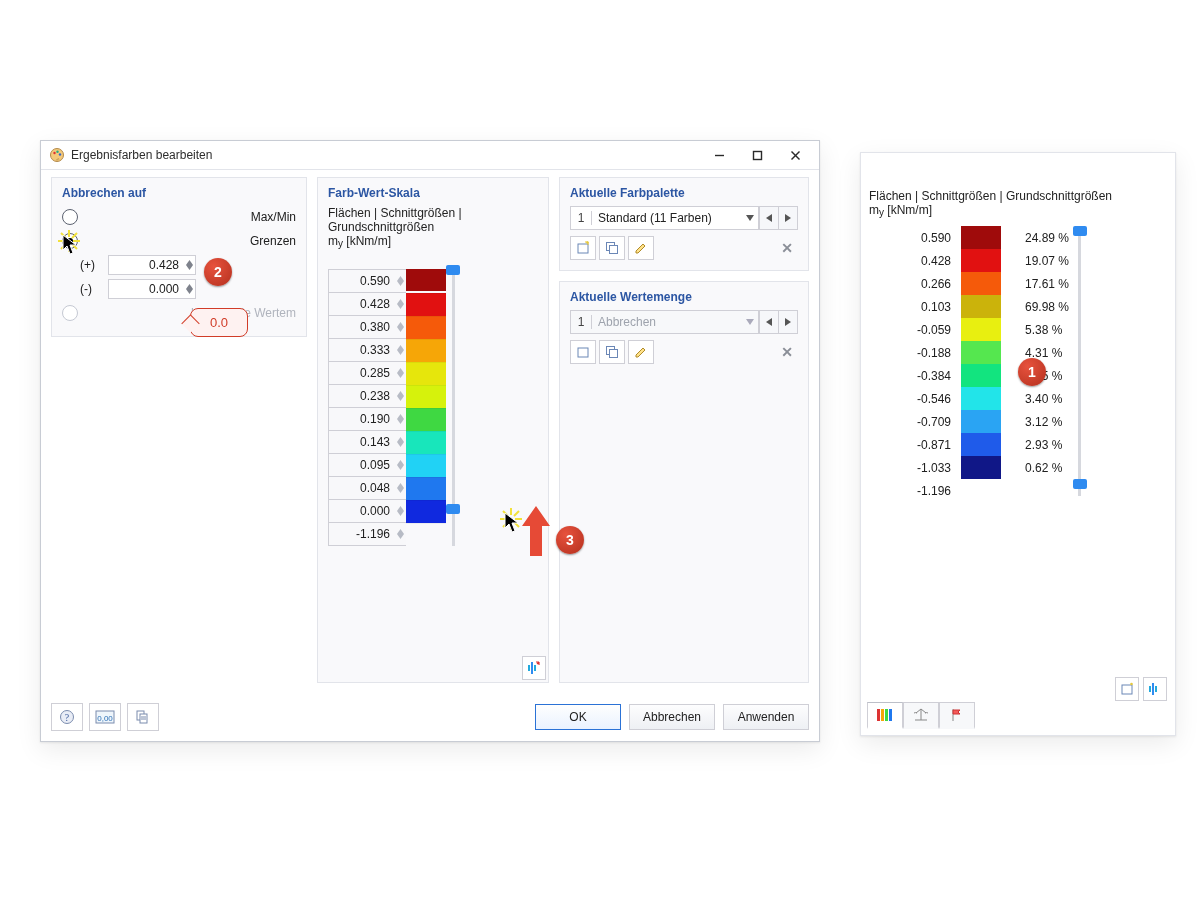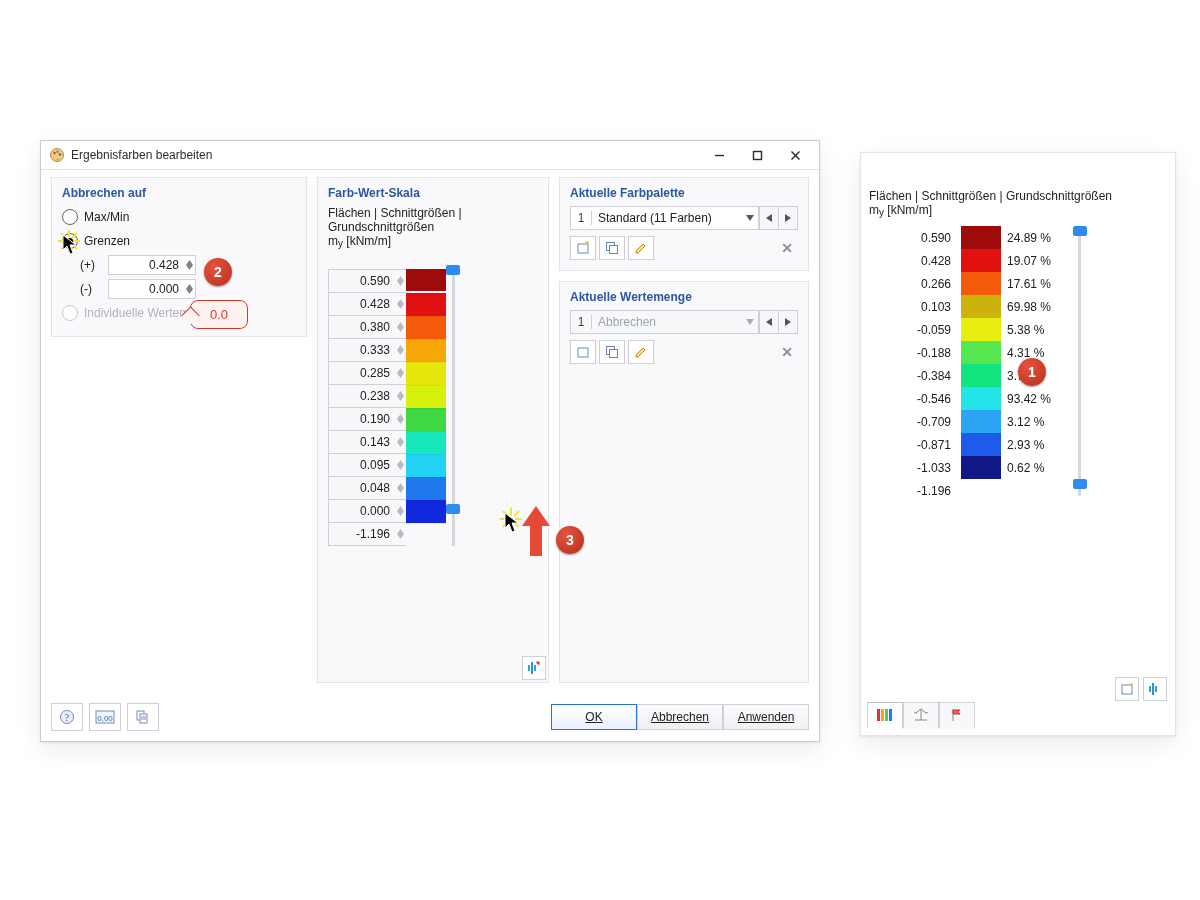--- a/index.html
+++ b/index.html
@@ -50,21 +50,21 @@
   .col{display:flex;flex-direction:column;}
 
   .group{
     border:1px solid var(--border-light);background:var(--surface-2);
     padding:8px 10px 10px;margin-bottom:10px;
   }
   .group > .hd{color:var(--heading-blue);font-weight:600;margin-bottom:6px;}
   .group.fill{flex:1;}
 
   
-  .radio-row{display:flex;align-items:center;height:22px;margin:2px 0;font-size:12px;}
+  .radio-row{display:flex;align-items:center;height:22px;margin:2px 0;font-size:12px;justify-content:space-between;}
   .radio{width:14px;height:14px;border-radius:50%;border:1.5px solid #5c6270;margin-right:6px;display:inline-flex;align-items:center;justify-content:center;background:#fff;}
   .radio .dot{width:6px;height:6px;border-radius:50%;background:#000;display:none;}
   .radio.sel .dot{display:block;background:#000;}
   .radio.off{border-color:#c5c9d3;}
   .radio-row.muted{color:#b0b4bd;}
 
   
   .pmrow{display:flex;align-items:center;height:22px;margin:2px 0 2px 18px;}
   .pmrow .lbl{width:28px;}
   .numfield{
@@ -116,41 +116,41 @@
   .palette-row.disabled{color:#9ea3ad;background:#f7f8fa;}
   .palette-row.disabled .name{color:#9ea3ad;}
 
   
   .footer{
     position:absolute;left:10px;right:10px;bottom:8px;height:32px;display:flex;align-items:center;
   }
   .left-icons{display:flex;gap:6px;}
   .left-icons .btn{width:30px;height:26px;border:1px solid var(--field-border);background:#fff;display:flex;align-items:center;justify-content:center;}
   .footer .spc{flex:1;}
-  .footer .push{display:flex;text-decoration:underline;}
+  .footer .push{display:flex;gap:8px;}
   .footer button.std{
     height:26px;min-width:86px;padding:0 10px;border:1px solid var(--field-border);background:linear-gradient(#fdfdfe,#eef0f4);
     font:inherit;color:#222;
   }
   .footer button.primary{border:1.5px solid var(--btn-blue-border);background:linear-gradient(#fefefe,#eaf2ff);}
 
   
   .stp{
     position:absolute;right:24px;top:152px;width:314px;height:582px;background:#fff;border:1px solid var(--border-light);
     box-shadow:var(--shadow);
   }
   .stp .hd{height:24px;background:#efefef;display:flex;align-items:center;padding:0 6px 0 8px;color:#777;}
   .stp .hd .spc{flex:1;}
   .stp .hd .closebox{width:16px;height:16px;background:#e0e0e0;}
   .stp .body{position:absolute;left:8px;right:8px;top:36px;bottom:40px;}
   .stp .subhdr{line-height:14px;color:#222;margin-bottom:8px;}
   .stp .legend{position:relative;display:grid;grid-template-columns:92px 40px 72px 14px;gap:0;}
   .stp .lg-val{height:23px;display:flex;align-items:center;justify-content:flex-end;padding-right:10px;}
   .stp .lg-sw{height:23px;}
-  .stp .lg-pct{height:23px;display:flex;align-items:center;padding-left:6px;}
+  .stp .lg-pct{height:23px;display:flex;align-items:center;padding-left:24px;}
   .stp .rail{position:relative;}
   .stp .rail .track{position:absolute;left:5px;top:6px;bottom:6px;width:3px;background:#d6d8de;}
   .stp .rail .h{position:absolute;left:0;width:14px;height:10px;background:#2f8bf0;border-radius:2px;}
   .stp .foot{position:absolute;right:8px;bottom:34px;display:flex;gap:4px;}
   .stp .foot .ibtn{width:22px;height:22px;border:1px solid var(--field-border);display:flex;align-items:center;justify-content:center;background:#fff;}
   .stp .tabs{position:absolute;left:6px;bottom:6px;display:flex;}
   .stp .tabs .tab{width:34px;height:24px;border:1px solid var(--field-border);border-bottom:2px solid transparent;background:#f7f8fa;display:flex;align-items:center;justify-content:center;}
   .stp .tabs .tab.active{background:#fff;border-bottom:2px solid #fff;border-top:1px solid #bcbfc8;}
 
   
@@ -640,21 +640,21 @@
           <div class="lg-sw" style="background: rgb(232, 239, 16);"></div>
           <div class="lg-pct">5.38 %</div>
           <div class="lg-val">-0.188</div>
           <div class="lg-sw" style="background: rgb(85, 231, 79);"></div>
           <div class="lg-pct">4.31 %</div>
           <div class="lg-val">-0.384</div>
           <div class="lg-sw" style="background: rgb(18, 228, 127);"></div>
           <div class="lg-pct">3.75 %</div>
           <div class="lg-val">-0.546</div>
           <div class="lg-sw" style="background: rgb(34, 228, 233);"></div>
-          <div class="lg-pct">93.42 %</div>
+          <div class="lg-pct">3.40 %</div>
           <div class="lg-val">-0.709</div>
           <div class="lg-sw" style="background: rgb(42, 164, 243);"></div>
           <div class="lg-pct">3.12 %</div>
           <div class="lg-val">-0.871</div>
           <div class="lg-sw" style="background: rgb(31, 91, 234);"></div>
           <div class="lg-pct">2.93 %</div>
           <div class="lg-val">-1.033</div>
           <div class="lg-sw" style="background: rgb(16, 23, 135);"></div>
           <div class="lg-pct">0.62 %</div>
           <div class="lg-val">-1.196</div>
@@ -715,21 +715,21 @@
       </svg>
   </div>
   <div class="cursor" style="left:62px;top:234px;">
     <svg viewBox="0 0 18 22">
         <path d="M1 1 L1 16 L5 12 L8 20 L11 19 L8 11 L14 11 Z" fill="#000" stroke="#fff" stroke-width="1"></path>
       </svg>
   </div>
 
   <div class="badge" style="left:204px;top:258px;">2</div>
 
-  <div class="callout" style="left:190px;top:300px;width:36px;">
+  <div class="callout" style="left:190px;top:308px;width:36px;">
     <span class="tail"></span>
       <span>0.0</span>
   </div>
 
   <div class="spark" style="left:500px;top:508px;">
     <svg viewBox="0 0 22 22">
         <g stroke="#f2e13a" stroke-width="2">
           <line x1="11" y1="0" x2="11" y2="7"></line>
           <line x1="11" y1="15" x2="11" y2="22"></line>
           <line x1="0" y1="11" x2="7" y2="11"></line>

